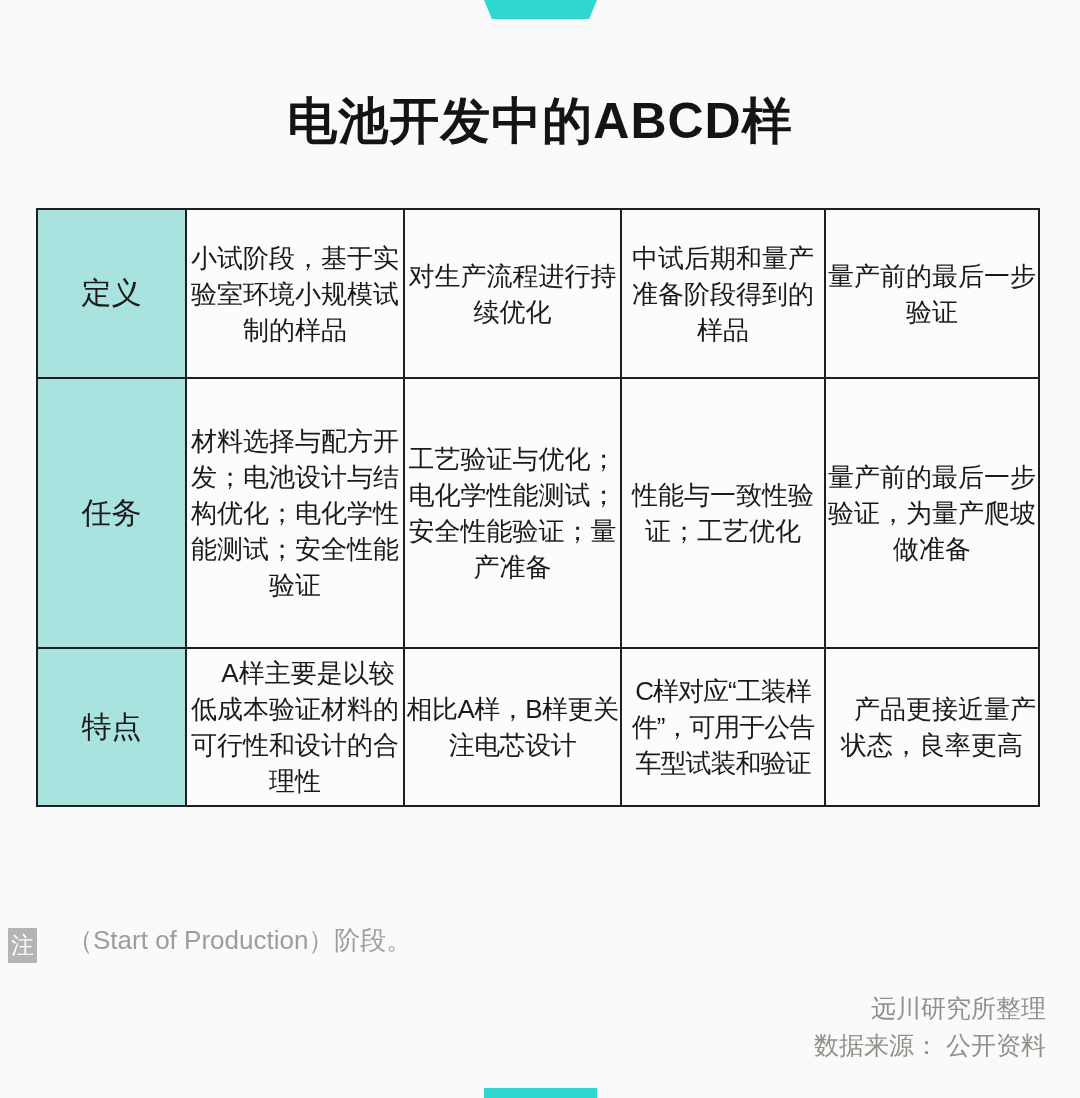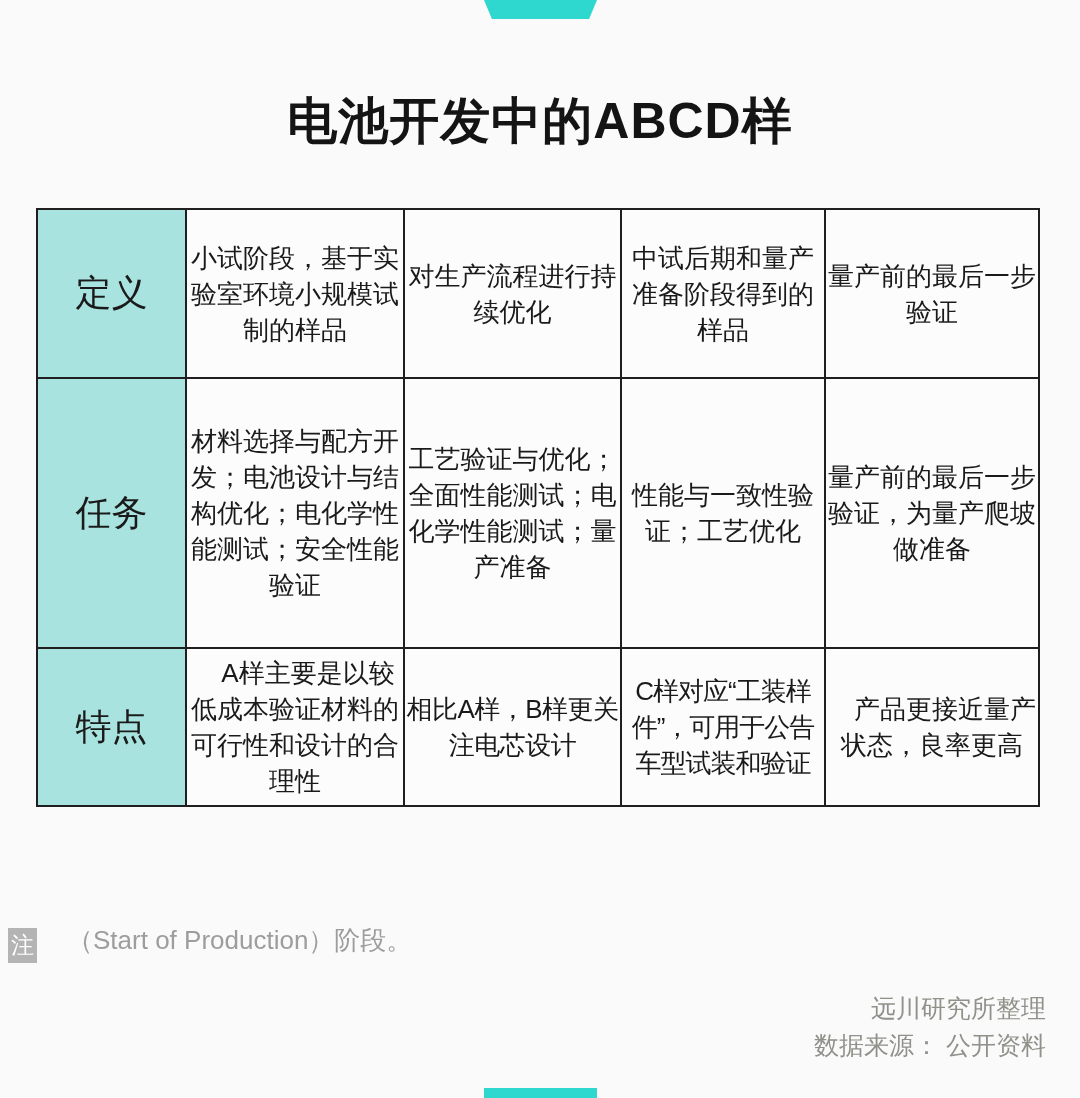--- a/index.html
+++ b/index.html
@@ -49,21 +49,21 @@
     text-align:center;
     vertical-align:middle;
     font-weight:400;
   }
   tr.hdr{height:90px;}
   tr.r-def{height:169px;}
   tr.r-task{height:270px;}
   tr.r-feat{height:158px;}
   th.teal,td.teal{background:var(--cell-teal);}
   th.colhead{font-size:28px;}
-  th.rowlabel{font-size:36px;background:var(--cell-teal);}
+  th.rowlabel{font-size:30px;background:var(--cell-teal);}
   td.data{
     background:#fcfcfc;
     font-size:26px;
     line-height:36px;
     padding:0 1px;
   }
   td.b-feature{letter-spacing:-0.5px;}
   td.c-feature{letter-spacing:-1px;}
 
   .note{
@@ -109,21 +109,21 @@
     <tr class="r-def">
       <th class="rowlabel">定义</th>
       <td class="data">小试阶段，基于实验室环境小规模试制的样品</td>
       <td class="data">对生产流程进行持续优化</td>
       <td class="data">中试后期和量产准备阶段得到的样品</td>
       <td class="data">量产前的最后一步验证</td>
     </tr>
     <tr class="r-task">
       <th class="rowlabel">任务</th>
       <td class="data">材料选择与配方开发；电池设计与结构优化；电化学性能测试；安全性能验证</td>
-      <td class="data">工艺验证与优化；全面性能测试；电化学性能测试；量产准备</td>
+      <td class="data">工艺验证与优化；电化学性能测试；安全性能验证；量产准备</td>
       <td class="data">性能与一致性验证；工艺优化</td>
       <td class="data">量产前的最后一步验证，为量产爬坡做准备</td>
     </tr>
     <tr class="r-feat">
       <th class="rowlabel">特点</th>
       <td class="data">　A样主要是以较低成本验证材料的可行性和设计的合理性</td>
       <td class="data b-feature">相比A样，B样更关注电芯设计</td>
       <td class="data c-feature">C样对应“工装样件”，可用于公告车型试装和验证</td>
       <td class="data">　产品更接近量产状态，良率更高</td>
     </tr>

